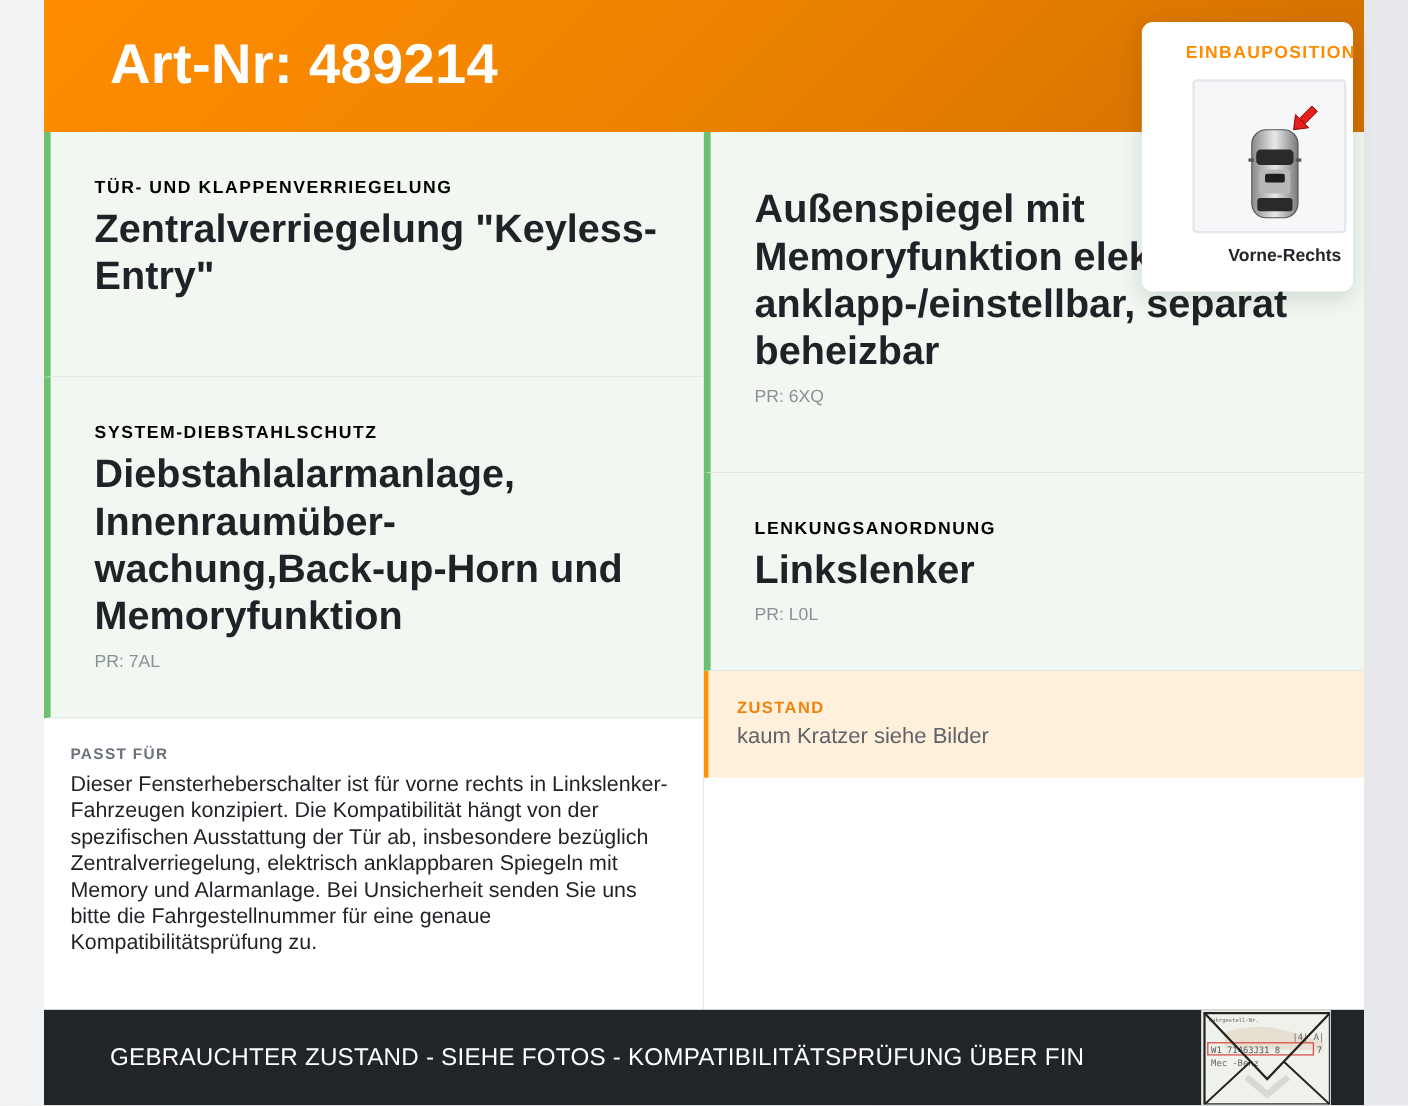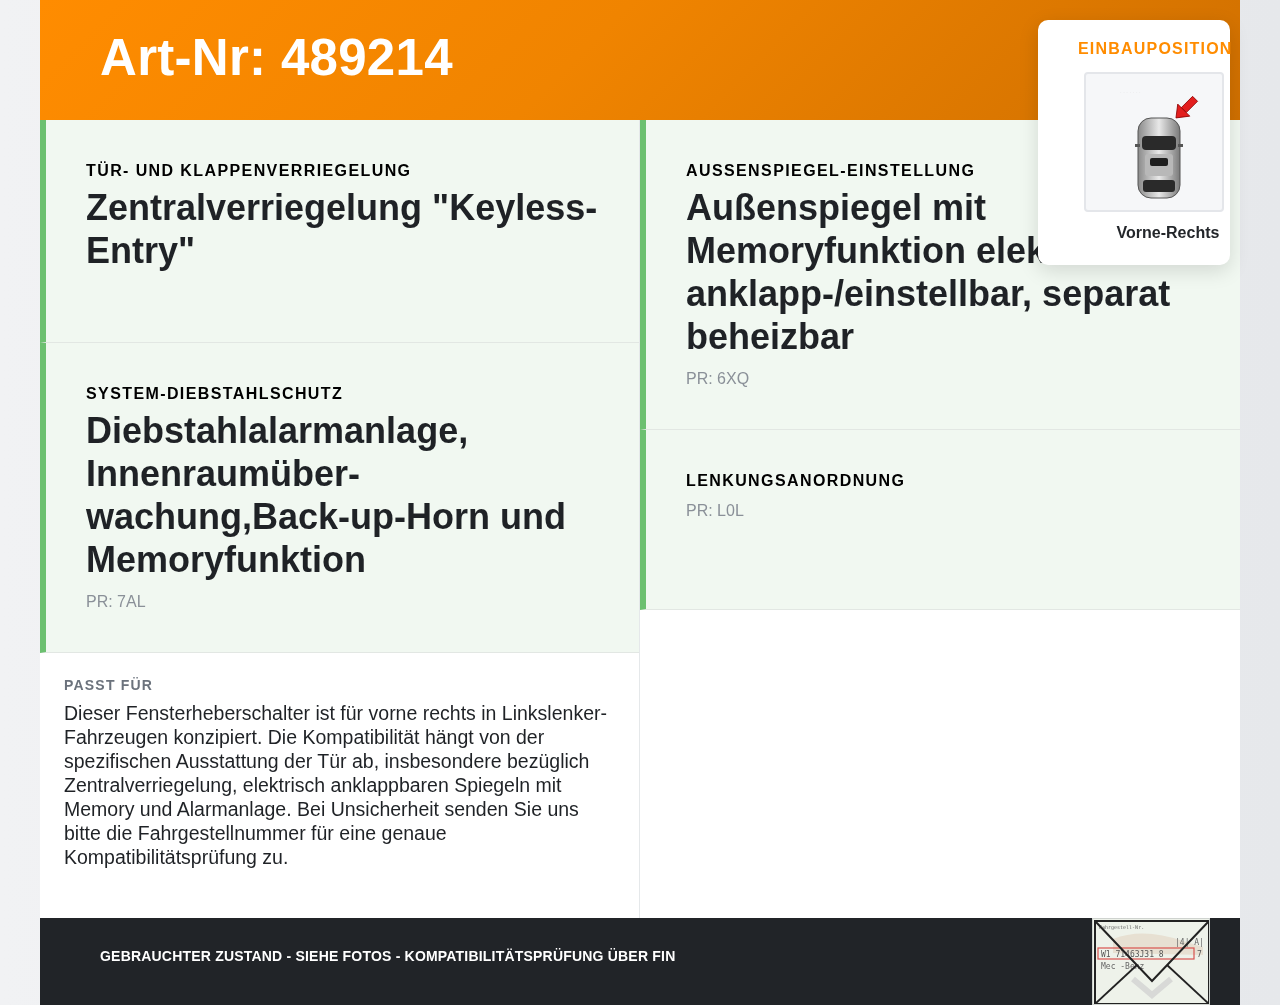--- a/index.html
+++ b/index.html
@@ -57,21 +57,21 @@
   }
   .passt .p-text {
     font-size: 19.5px; color: #1f2226; line-height: 24px; margin-top: 8px;
   }
   .footer {
     position: absolute; left: 0; top: 918px; width: 1200px; height: 87px;
     background: #212428;
   }
   .footer-text {
     position: absolute; left: 60px; top: 30px;
-    font-size: 14px; font-weight: 700; color: #ffffff; letter-spacing: 0.2px;
+    font-size: 22px; font-weight: 400; color: #ffffff; letter-spacing: 0.2px;
   }
   .fin-image {
     position: absolute; left: 1052px; top: 0; width: 118px; height: 87px;
     background: #eef2ec; border: 1px solid #cfd3cf; overflow: hidden; text-align: right;
   }
   .position-card {
     position: absolute; left: 1038px; top: 20px; width: 192px; height: 245px;
     background: #ffffff; border-radius: 10px;
     box-shadow: 0 6px 20px rgba(0,0,0,0.13);
     text-align: center;
@@ -110,27 +110,31 @@
       <div class="pr">PR: 7AL</div>
     </div>
     <div class="passt">
       <div class="p-label">PASST FÜR</div>
       <div class="p-text">Dieser Fensterheberschalter ist für vorne rechts in Linkslenker-Fahrzeugen konzipiert. Die Kompatibilität hängt von der spezifischen Ausstattung der Tür ab, insbesondere bezüglich Zentralverriegelung, elektrisch anklappbaren Spiegeln mit Memory und Alarmanlage. Bei Unsicherheit senden Sie uns bitte die Fahrgestellnummer für eine genaue Kompatibilitätsprüfung zu.</div>
     </div>
   </div>
 
   <div class="col col-right">
     <div class="feature f3">
-      <div class="cat">Aussenspiegel-Einstellung</div>
       <div class="val">Außenspiegel mit Memoryfunktion elektrisch anklapp-/einstellbar, separat beheizbar</div>
       <div class="pr">PR: 6XQ</div>
     </div>
     <div class="feature f4">
       <div class="cat">Lenkungsanordnung</div>
+      <div class="val">Linkslenker</div>
       <div class="pr">PR: L0L</div>
+    </div>
+    <div class="zustand">
+      <div class="z-label">ZUSTAND</div>
+      <div class="z-val">kaum Kratzer siehe Bilder</div>
     </div>
   </div>
 
   <div class="footer">
     <div class="footer-text">GEBRAUCHTER ZUSTAND - SIEHE FOTOS - KOMPATIBILITÄTSPRÜFUNG ÜBER FIN</div>
     <div class="fin-image">
       <svg width="118" height="87" viewBox="0 0 118 87">
         <rect x="0" y="0" width="118" height="87" fill="#eef2ea"></rect>
         <path d="M20 20 Q50 8 90 22 L110 28 L110 36 L20 34 Z" fill="#e4d8c8" opacity="0.7"></path>
         <text x="6" y="10" font-size="5" fill="#6a6a6a" font-family="DejaVu Sans Mono, monospace">Fahrgestell-Nr.</text>

